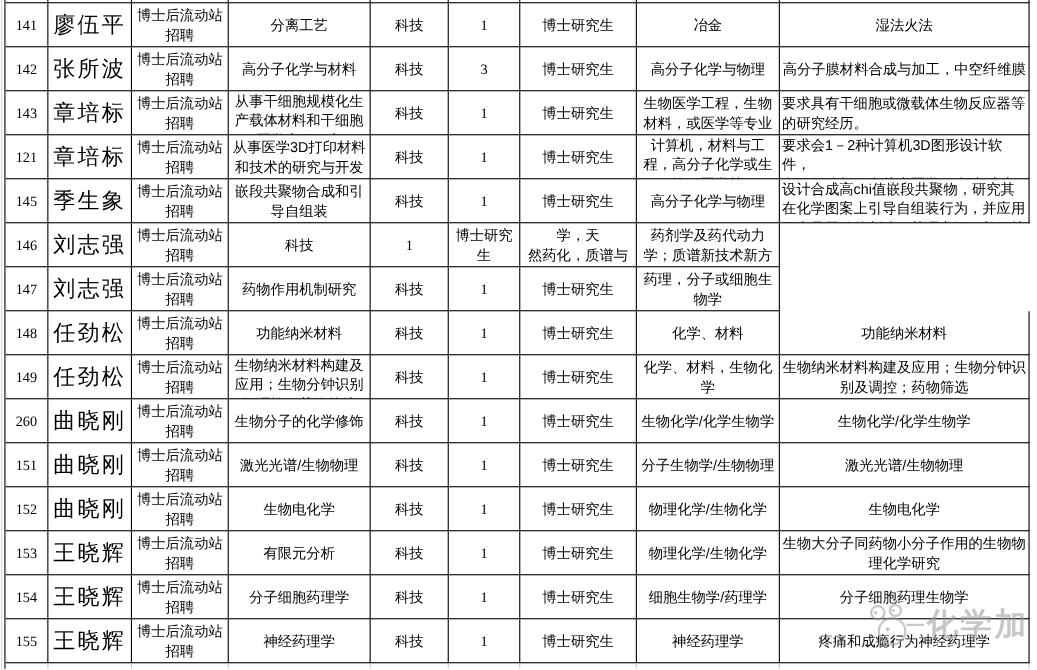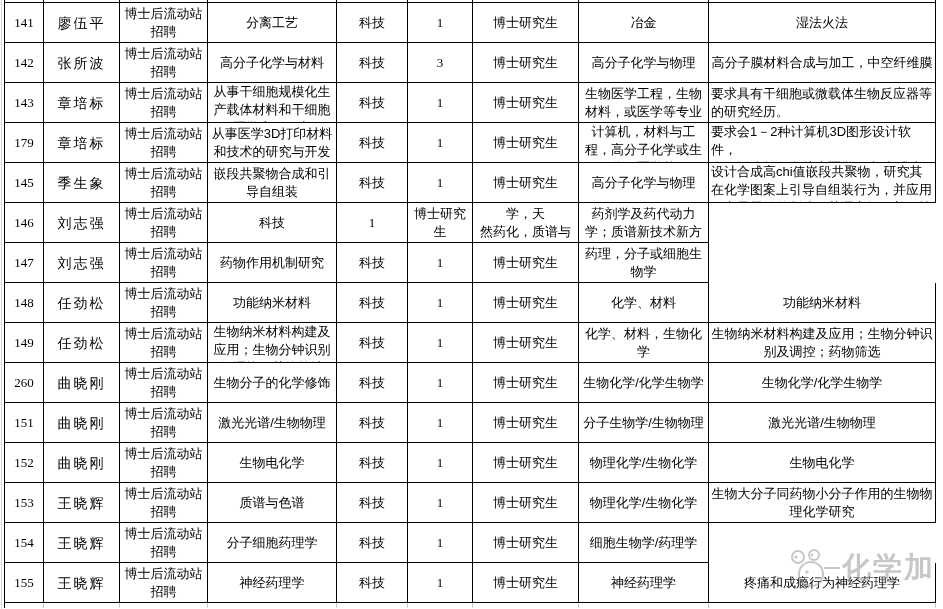--- a/index.html
+++ b/index.html
@@ -33,21 +33,21 @@
     display:flex;flex-direction:column;
     justify-content:center;align-items:center;
     text-align:center;
     padding:0 2px;
     font-size:13px;line-height:18px;
   }
   .cell span{white-space:pre-line;display:block;width:100%;}
   .cell.clip-top{justify-content:flex-start;}
   .cell.align-left{text-align:left;align-items:flex-end;}
   .col-no .cell-text{font-family:"Liberation Serif","DejaVu Serif",serif;font-size:13px;}
-  .col-name{font-size:14px;letter-spacing:2px;align-items:flex-end;}
+  .col-name{font-size:20px;letter-spacing:2px;align-items:flex-end;}
   .col-recruit{font-size:13px;}
   .col-count .cell-text{font-family:"Liberation Serif","DejaVu Serif",serif;font-size:13px;}
   .stub-bottom .cell{
     border-right:1px solid #c9c9c9;
     border-bottom:none;
   }
   .stub-top .cell{border-bottom:1px solid #000;}
   .watermark{
     position:absolute;left:786px;top:548px;
     display:flex;align-items:center;
@@ -165,21 +165,21 @@
         <span class="cell-text">生物医学工程，生物
 材料，或医学等专业</span>
       </div>
       <div class="cell col-requirement align-left">
         <span class="cell-text">要求具有干细胞或微载体生物反应器等
 的研究经历。</span>
       </div>
     </div>
     <div class="row data-row">
       <div class="cell col-no">
-        <span class="cell-text">179</span>
+        <span class="cell-text">121</span>
       </div>
       <div class="cell col-name">
         <span class="cell-text">章培标</span>
       </div>
       <div class="cell col-recruit">
         <span class="cell-text">博士后流动站
 招聘</span>
       </div>
       <div class="cell col-topic">
         <span class="cell-text">从事医学3D打印材料
@@ -454,21 +454,21 @@
         <span class="cell-text">153</span>
       </div>
       <div class="cell col-name">
         <span class="cell-text">王晓辉</span>
       </div>
       <div class="cell col-recruit">
         <span class="cell-text">博士后流动站
 招聘</span>
       </div>
       <div class="cell col-topic">
-        <span class="cell-text">质谱与色谱</span>
+        <span class="cell-text">有限元分析</span>
       </div>
       <div class="cell col-category">
         <span class="cell-text">科技</span>
       </div>
       <div class="cell col-count">
         <span class="cell-text">1</span>
       </div>
       <div class="cell col-degree">
         <span class="cell-text">博士研究生</span>
       </div>
@@ -498,20 +498,23 @@
         <span class="cell-text">科技</span>
       </div>
       <div class="cell col-count">
         <span class="cell-text">1</span>
       </div>
       <div class="cell col-degree">
         <span class="cell-text">博士研究生</span>
       </div>
       <div class="cell col-field">
         <span class="cell-text">细胞生物学/药理学</span>
+      </div>
+      <div class="cell col-requirement">
+        <span class="cell-text">分子细胞药理生物学</span>
       </div>
     </div>
     <div class="row data-row">
       <div class="cell col-no">
         <span class="cell-text">155</span>
       </div>
       <div class="cell col-name">
         <span class="cell-text">王晓辉</span>
       </div>
       <div class="cell col-recruit">

